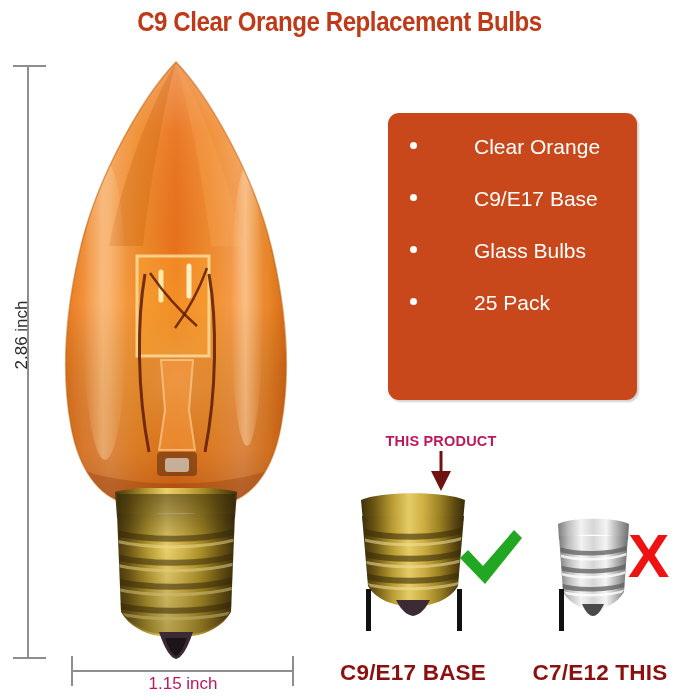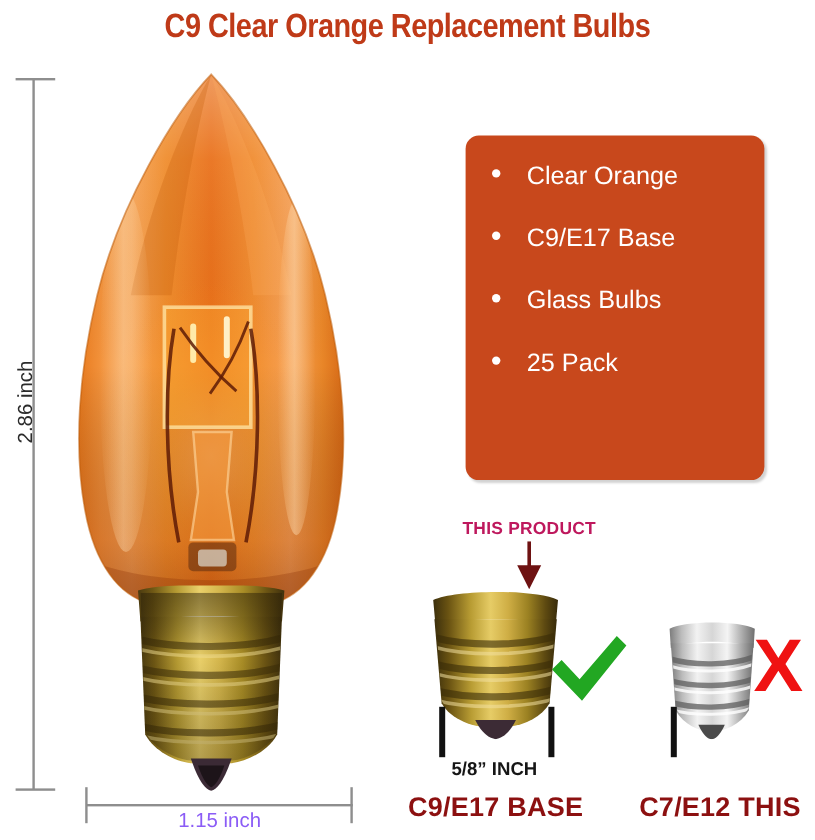--- a/index.html
+++ b/index.html
@@ -58,21 +58,21 @@
     transform-origin: center center;
     white-space: nowrap;
   }
   #dim-h-label {
     position: absolute;
     left: 72px;
     top: 674px;
     width: 222px;
     text-align: center;
     font-size: 17px;
-    color: #8b5cf6;
+    color: #be185d;
     white-space: nowrap;
   }
 
   
   #bulb-figure {
     position: absolute;
     left: 57px;
     top: 60px;
     width: 238px;
     height: 600px;
@@ -111,20 +111,21 @@
   }
   .feature-item {
     display: flex;
     align-items: baseline;
     color: #ffffff;
     font-size: 21px;
     line-height: 1;
     padding: 0 0 0 22px;
     margin-bottom: 31px;
     white-space: nowrap;
+    gap: 35px;
   }
   .feature-item:last-child { margin-bottom: 16px; }
   .feature-bullet {
     width: 7px;
     height: 7px;
     border-radius: 50%;
     background: #ffffff;
     margin-right: 22px;
     flex: none;
     position: relative;
@@ -480,17 +481,16 @@
   <svg id="check-icon" viewBox="0 0 66 58">
     <path d="M2 30 L10 22 L25 38 L56 2 L64 10 L27 56 Z" fill="#22a722"></path>
   </svg>
   <div id="x-icon">X</div>
 
   <div class="tick" id="tick-c9-l"></div>
   <div class="tick" id="tick-c9-r"></div>
   <div class="tick" id="tick-c7-l"></div>
   <div class="tick" id="tick-c7-r"></div>
 
-  <div class="inch-label" id="inch-c9">5/8” INCH</div>
 
   <div class="base-label" id="base-label-c9">C9/E17 BASE</div>
   <div class="base-label" id="base-label-c7">C7/E12 THIS</div>
 </div>
 
 </body></html>

